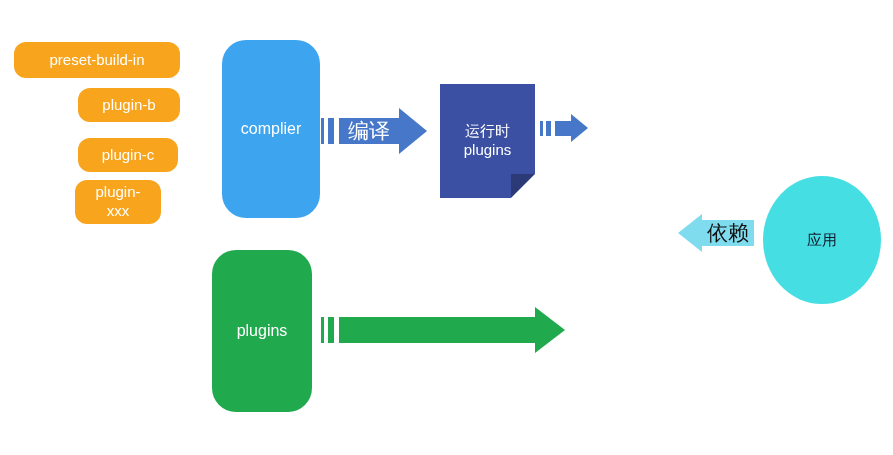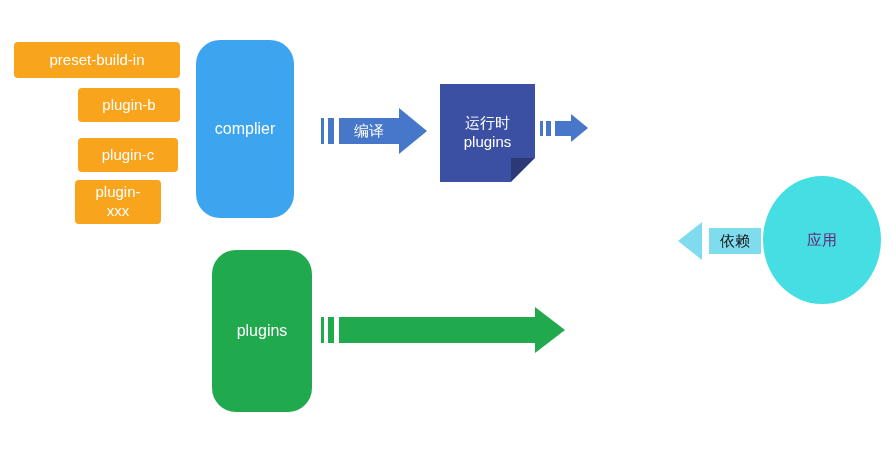--- a/index.html
+++ b/index.html
@@ -4,49 +4,49 @@
 <style>
   * { margin:0; padding:0; box-sizing:border-box; }
   html,body { background:#fff; }
   body { font-family:"Liberation Sans", sans-serif; }
   .canvas { position:relative; width:893px; height:455px; background:#fff; overflow:hidden; }
 
   .shape { position:absolute; display:flex; align-items:center; justify-content:center;
            text-align:center; color:#fff; white-space:pre-line; line-height:1.25; }
 
   
-  .tag { background:var(--c,#F8A41C); border-radius:4px; font-size:15px; }
+  .tag { background:var(--c,#F8A41C); border-radius:12px; font-size:15px; }
   .tag-preset  { left:14px;  top:42px;  width:166px; height:36px; }
   .tag-b       { left:78px;  top:88px;  width:102px; height:34px; }
   .tag-c       { left:78px;  top:138px; width:100px; height:34px; }
   .tag-xxx     { left:75px;  top:180px; width:86px; height:44px; }
 
   
   .pill { background:var(--c); border-radius:24px; font-size:16px; }
-  .pill-complier { left:196px; top:40px;  width:98px;  height:178px; }
+  .pill-complier { left:222px; top:40px;  width:98px;  height:178px; }
   .pill-runtime  { left:212px; top:250px; width:100px; height:162px; }
   .pill-fes      { left:598px; top:38px;  width:78px;  height:397px; border-radius:28px; font-size:17px; }
   .fes-label { text-decoration: underline wavy #DC3A2A; text-decoration-thickness:1px; text-underline-offset:5px; }
 
   
-  .note { left:440px; top:84px; width:95px; height:98px; background:var(--c);
+  .note { left:440px; top:84px; width:95px; height:114px; background:var(--c);
           clip-path: polygon(0 0, 100% 0, 100% calc(100% - 24px), calc(100% - 24px) 100%, 0 100%);
           font-size:15px; }
   .note-fold { position:absolute; right:0; bottom:0; width:24px; height:24px;
                background:linear-gradient(to bottom right, rgba(0,0,0,.28) 0 50%, transparent 50% 100%); }
 
   
   .ellipse { left:763px; top:176px; width:118px; height:128px; border-radius:50%;
-             background:var(--c); color:#701a75; font-size:15px; }
+             background:var(--c); color:#0f172a; font-size:15px; }
 
   
   .arrow { position:absolute; display:flex; align-items:center; }
   .arrow .stripe { background:var(--c); }
   .arrow .abody  { background:var(--c); display:flex; align-items:center; justify-content:center;
-                   color:#fff; font-size:15px; }
+                   color:#fff; font-size:21px; }
   .arrow .ahead  { width:0; height:0; }
 
   .arrow-compile { left:321px; top:108px; }
   .arrow-compile .s1 { width:3px; height:26px; margin-right:4px; }
   .arrow-compile .s2 { width:6px; height:26px; margin-right:5px; }
   .arrow-compile .abody { width:60px; height:26px; }
   .arrow-compile .ahead { border-top:23px solid transparent; border-bottom:23px solid transparent;
                           border-left:28px solid var(--c); }
 
   .arrow-small { left:540px; top:114px; }
@@ -56,21 +56,21 @@
   .arrow-small .ahead { border-top:14px solid transparent; border-bottom:14px solid transparent;
                         border-left:17px solid var(--c); }
 
   .arrow-runtime { left:321px; top:307px; }
   .arrow-runtime .s1 { width:3px; height:26px; margin-right:4px; }
   .arrow-runtime .s2 { width:6px; height:26px; margin-right:5px; }
   .arrow-runtime .abody { width:196px; height:26px; }
   .arrow-runtime .ahead { border-top:23px solid transparent; border-bottom:23px solid transparent;
                           border-left:30px solid var(--c); }
 
-  .arrow-depend { left:678px; top:222px;gap:7px; }
+  .arrow-depend { left:678px; top:214px; }
   .arrow-depend .ahead { border-top:19px solid transparent; border-bottom:19px solid transparent;
                          border-right:24px solid var(--c); }
   .arrow-depend .abody { width:52px; height:26px; color:#111; }
 </style>
 </head>
 <body>
 
 <div class="canvas">
 
   <div class="shape tag tag-preset" style="--c: #F8A41C;">

